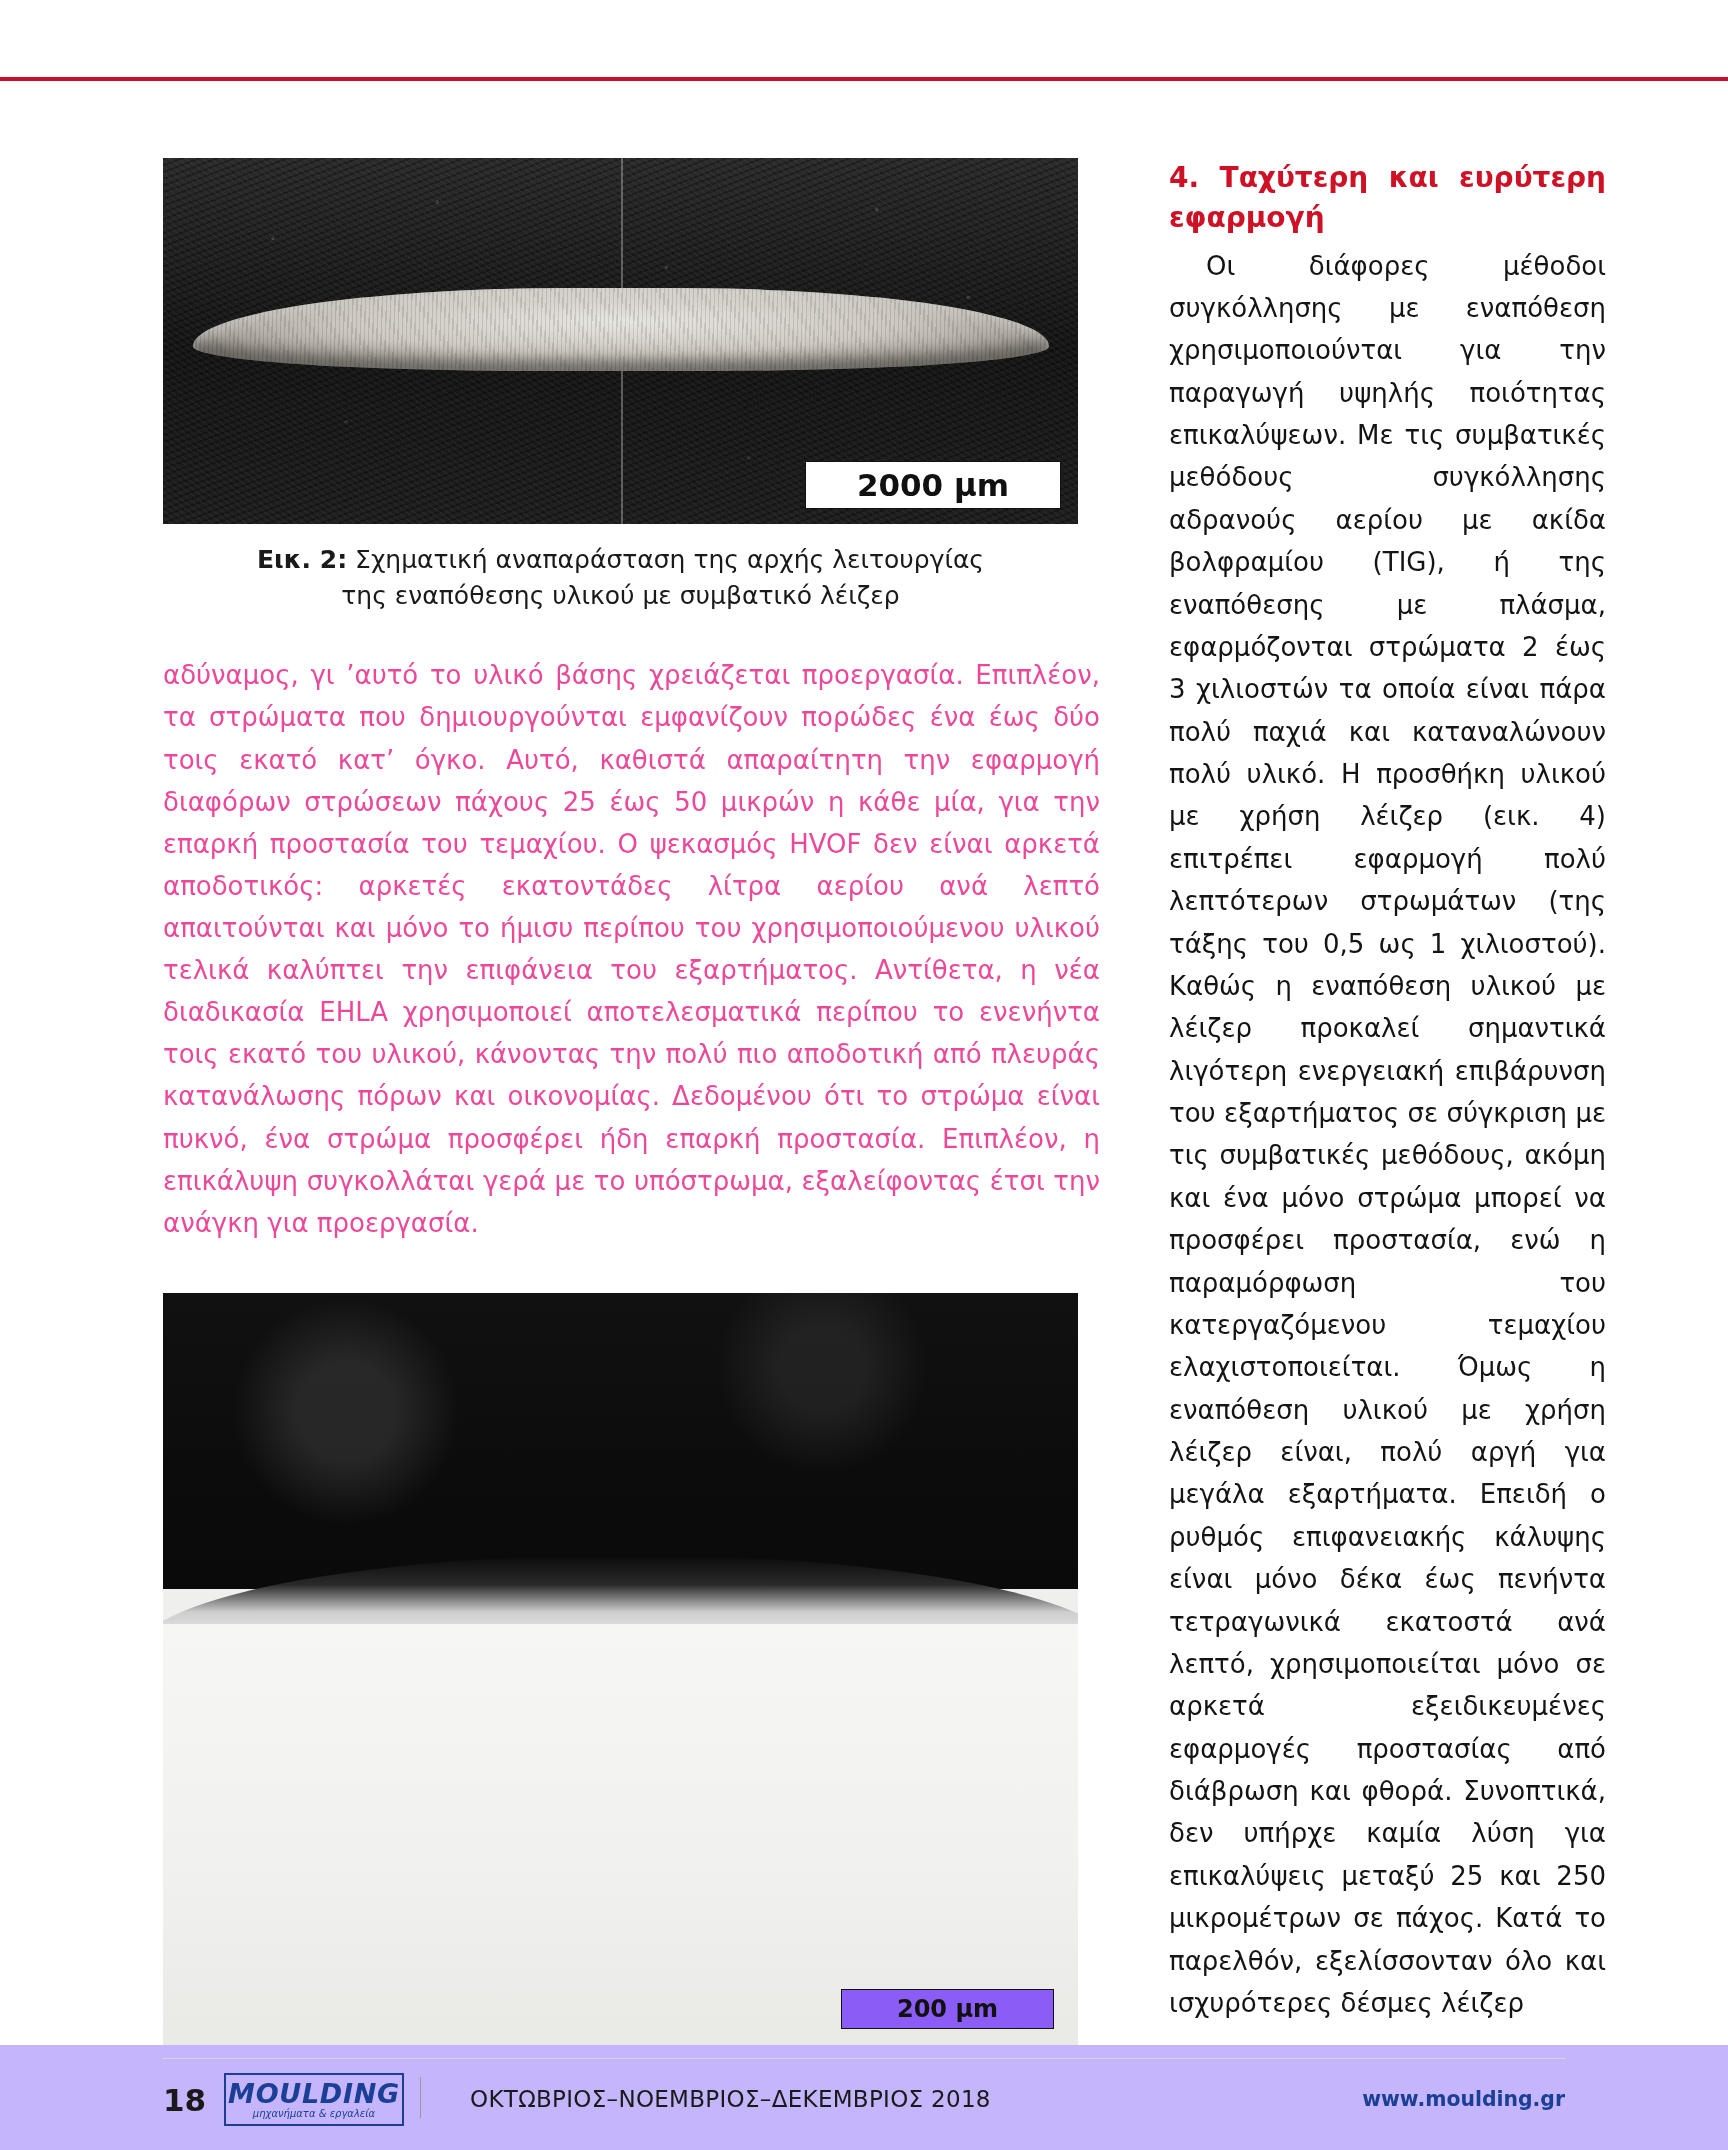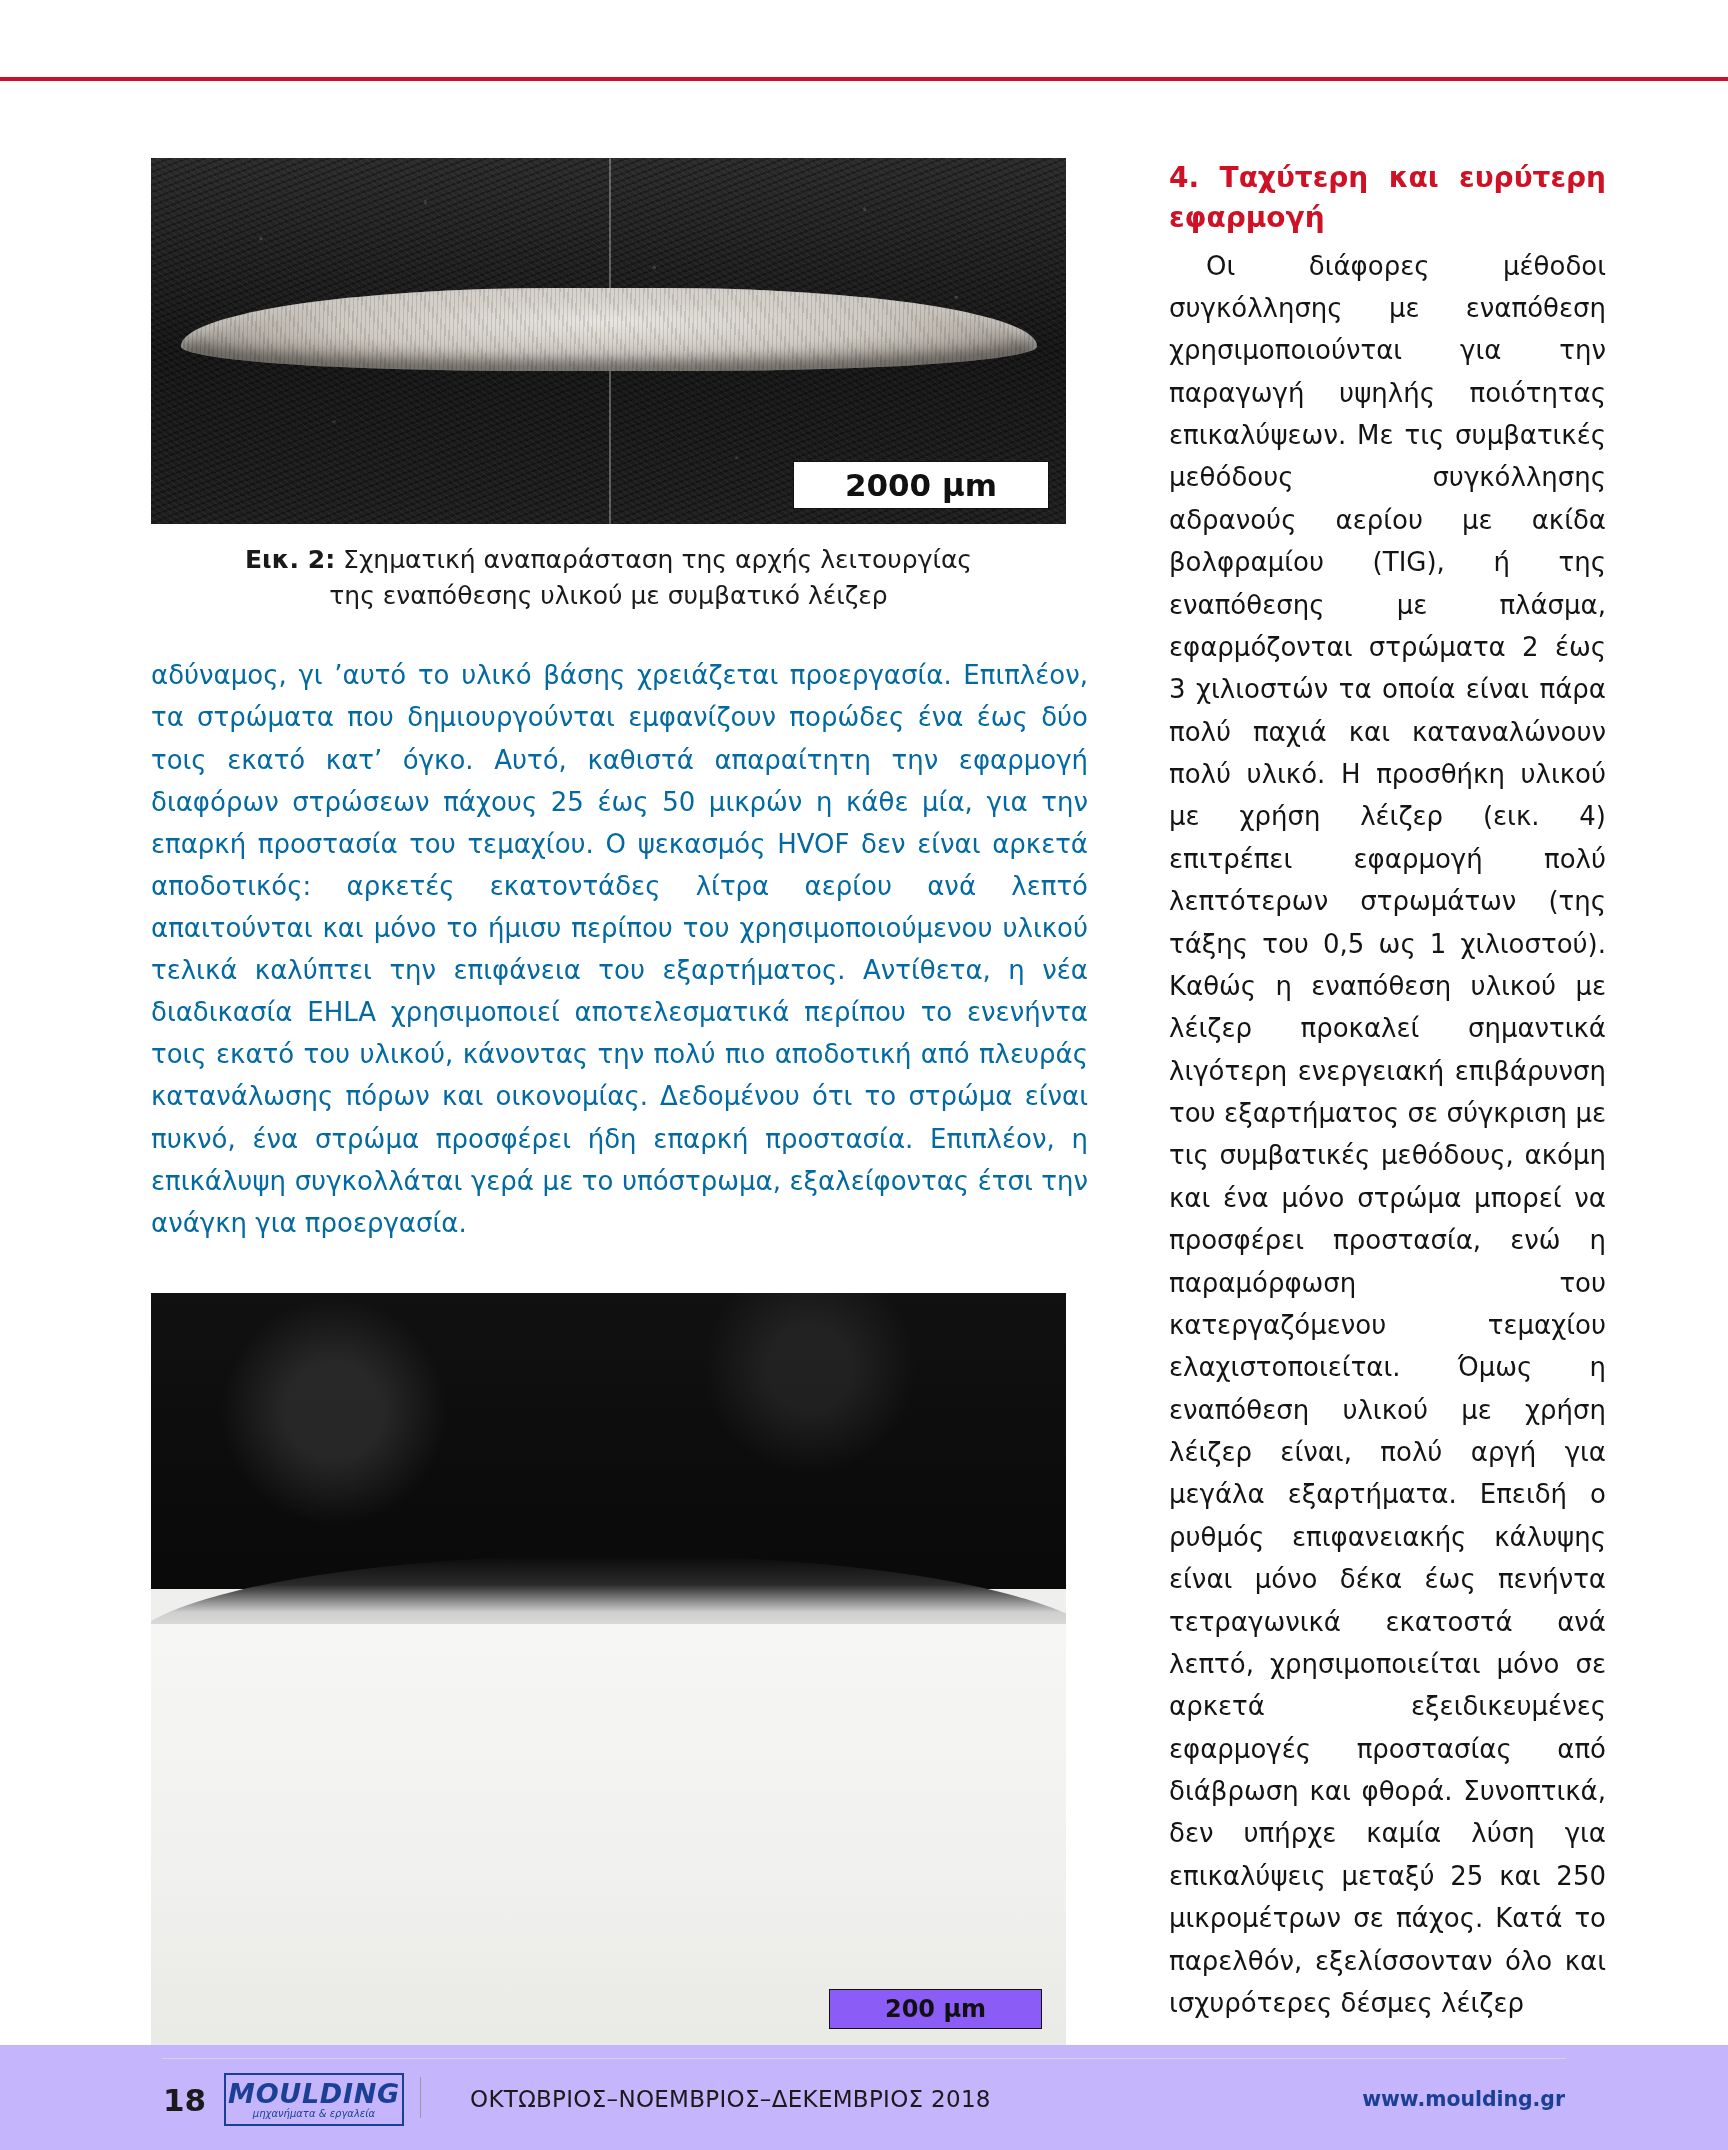--- a/index.html
+++ b/index.html
@@ -59,21 +59,21 @@
     left: 423px;
     width: 3.5px;
     height: 37px;
     background: #cf1126;
   }
 
   
   .left-col {
     position: absolute;
     top: 158px;
-    left: 151px;
+    left: 163px;
     width: 937px;
   }
 
   .figure {
     position: relative;
     width: 915px;
   }
   .fig2-img {
     position: relative;
     width: 915px;
@@ -151,21 +151,21 @@
   }
   .fig-caption .lbl {
     font-weight: bold;
   }
 
   .body-text {
     margin-top: 41px;
     font-family: "DejaVu Sans", sans-serif;
     font-size: 26px;
     line-height: 1.62;
-    color: #0369a1;
+    color: #ec4899;
     text-align: justify;
     -webkit-hyphens: auto;
     hyphens: auto;
   }
 
   .fig5-wrap {
     margin-top: 49px;
   }
   .fig5-img {
     position: relative;

